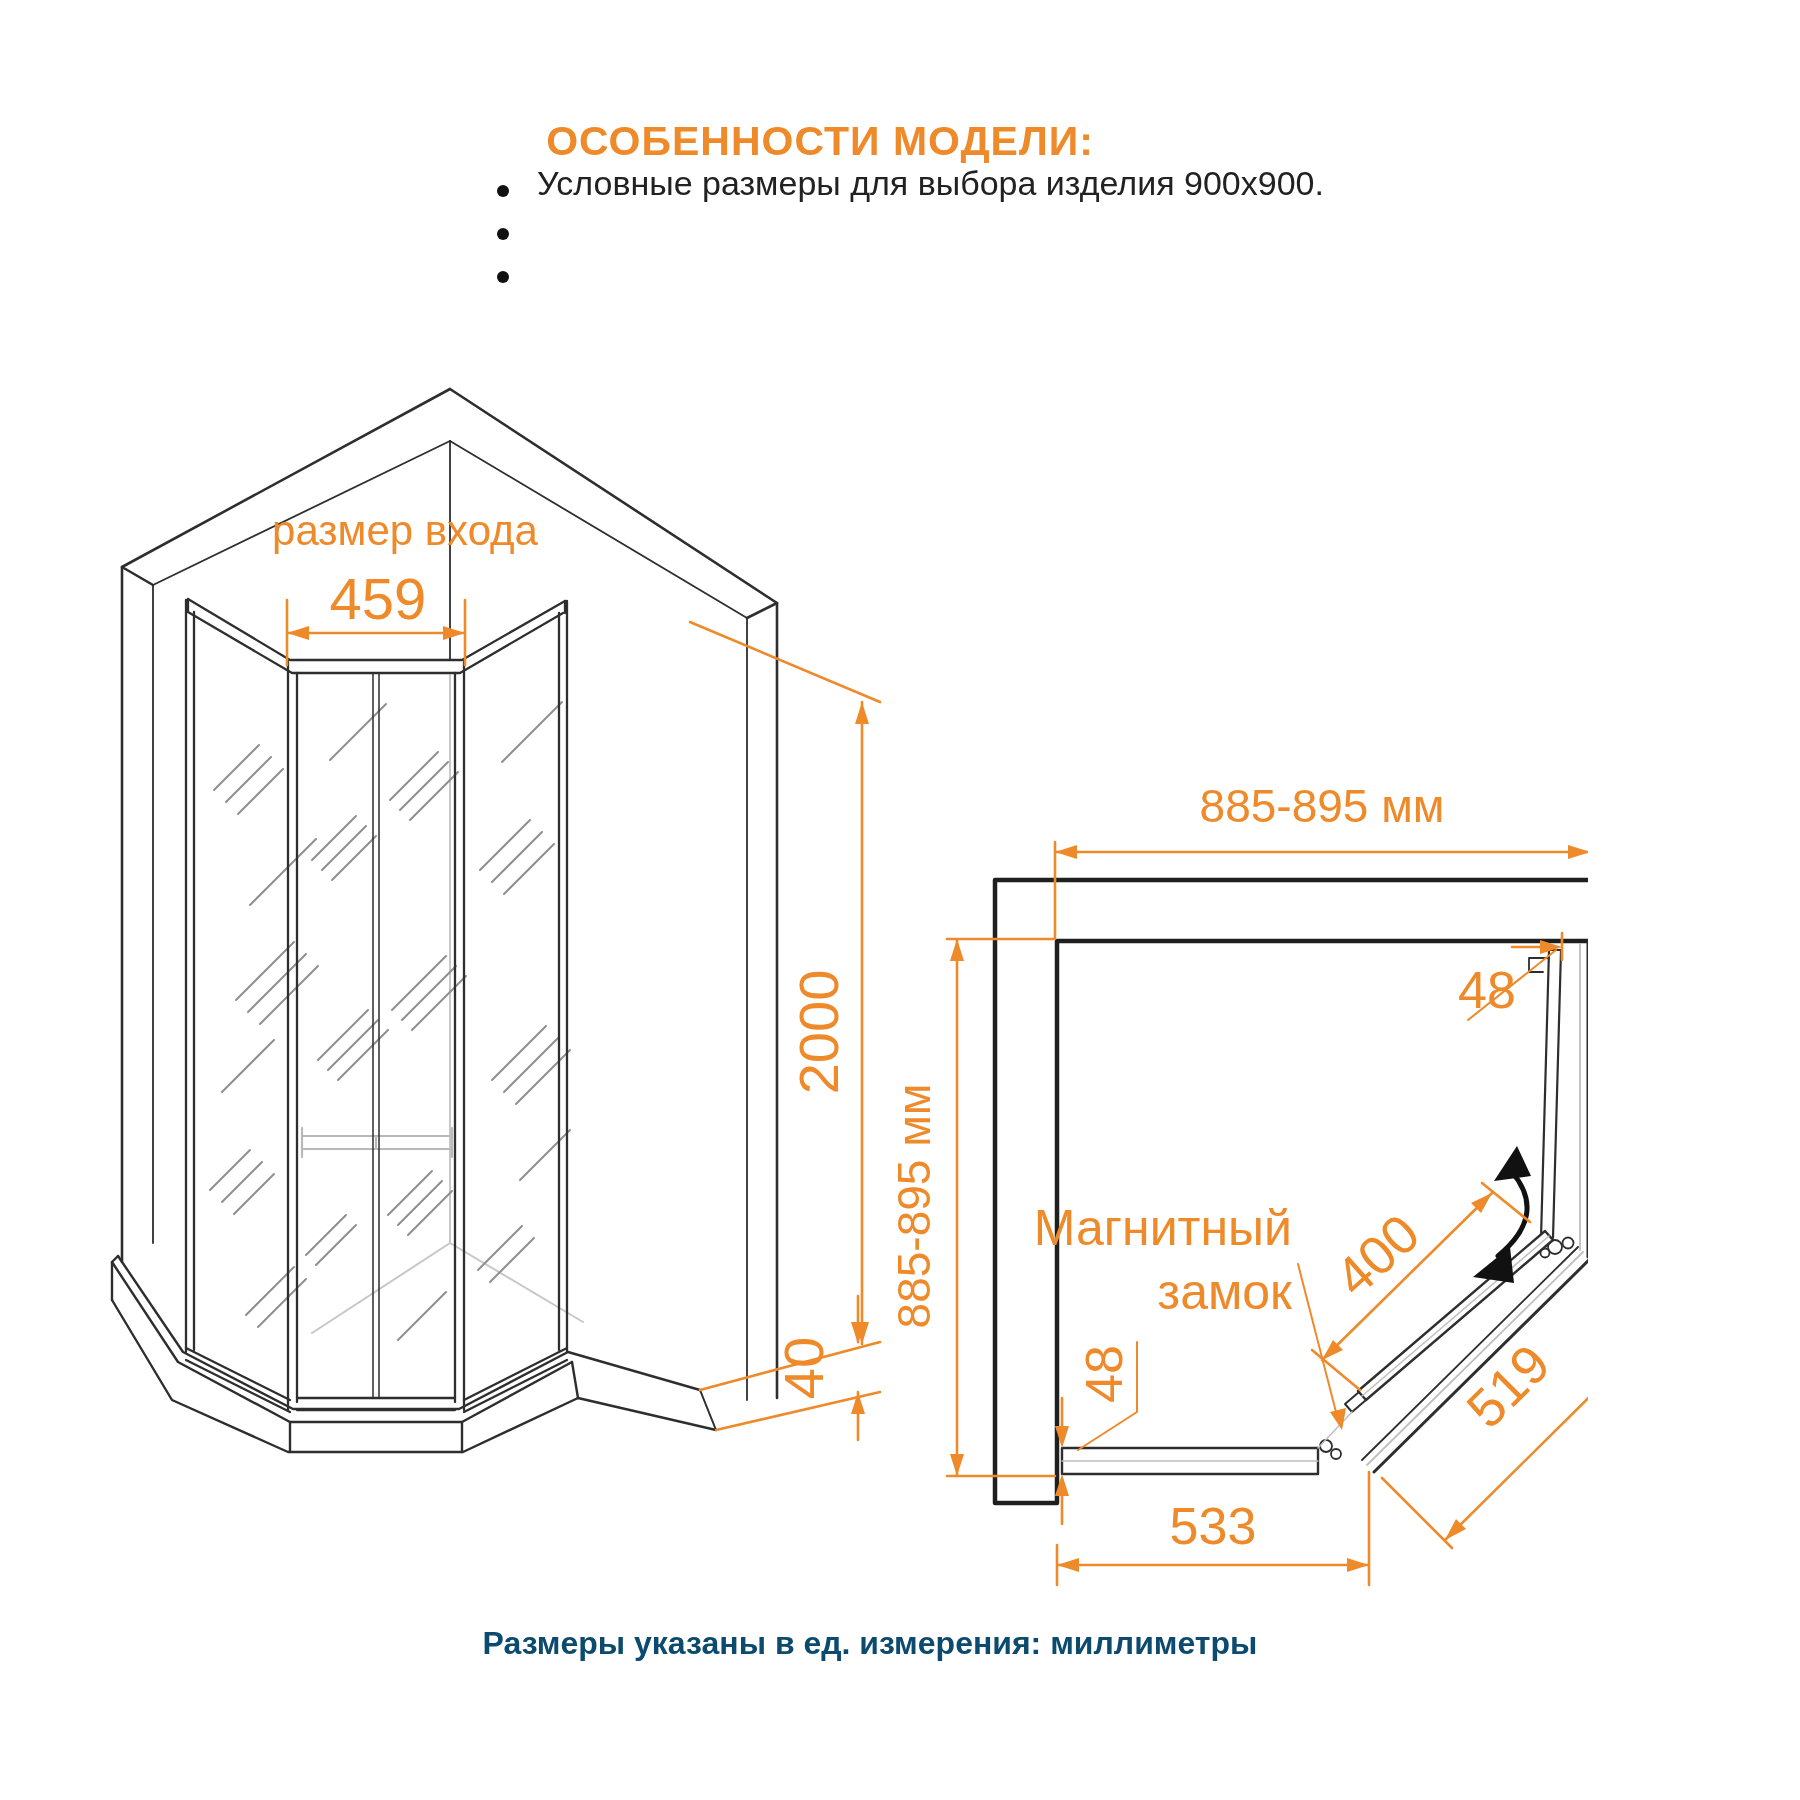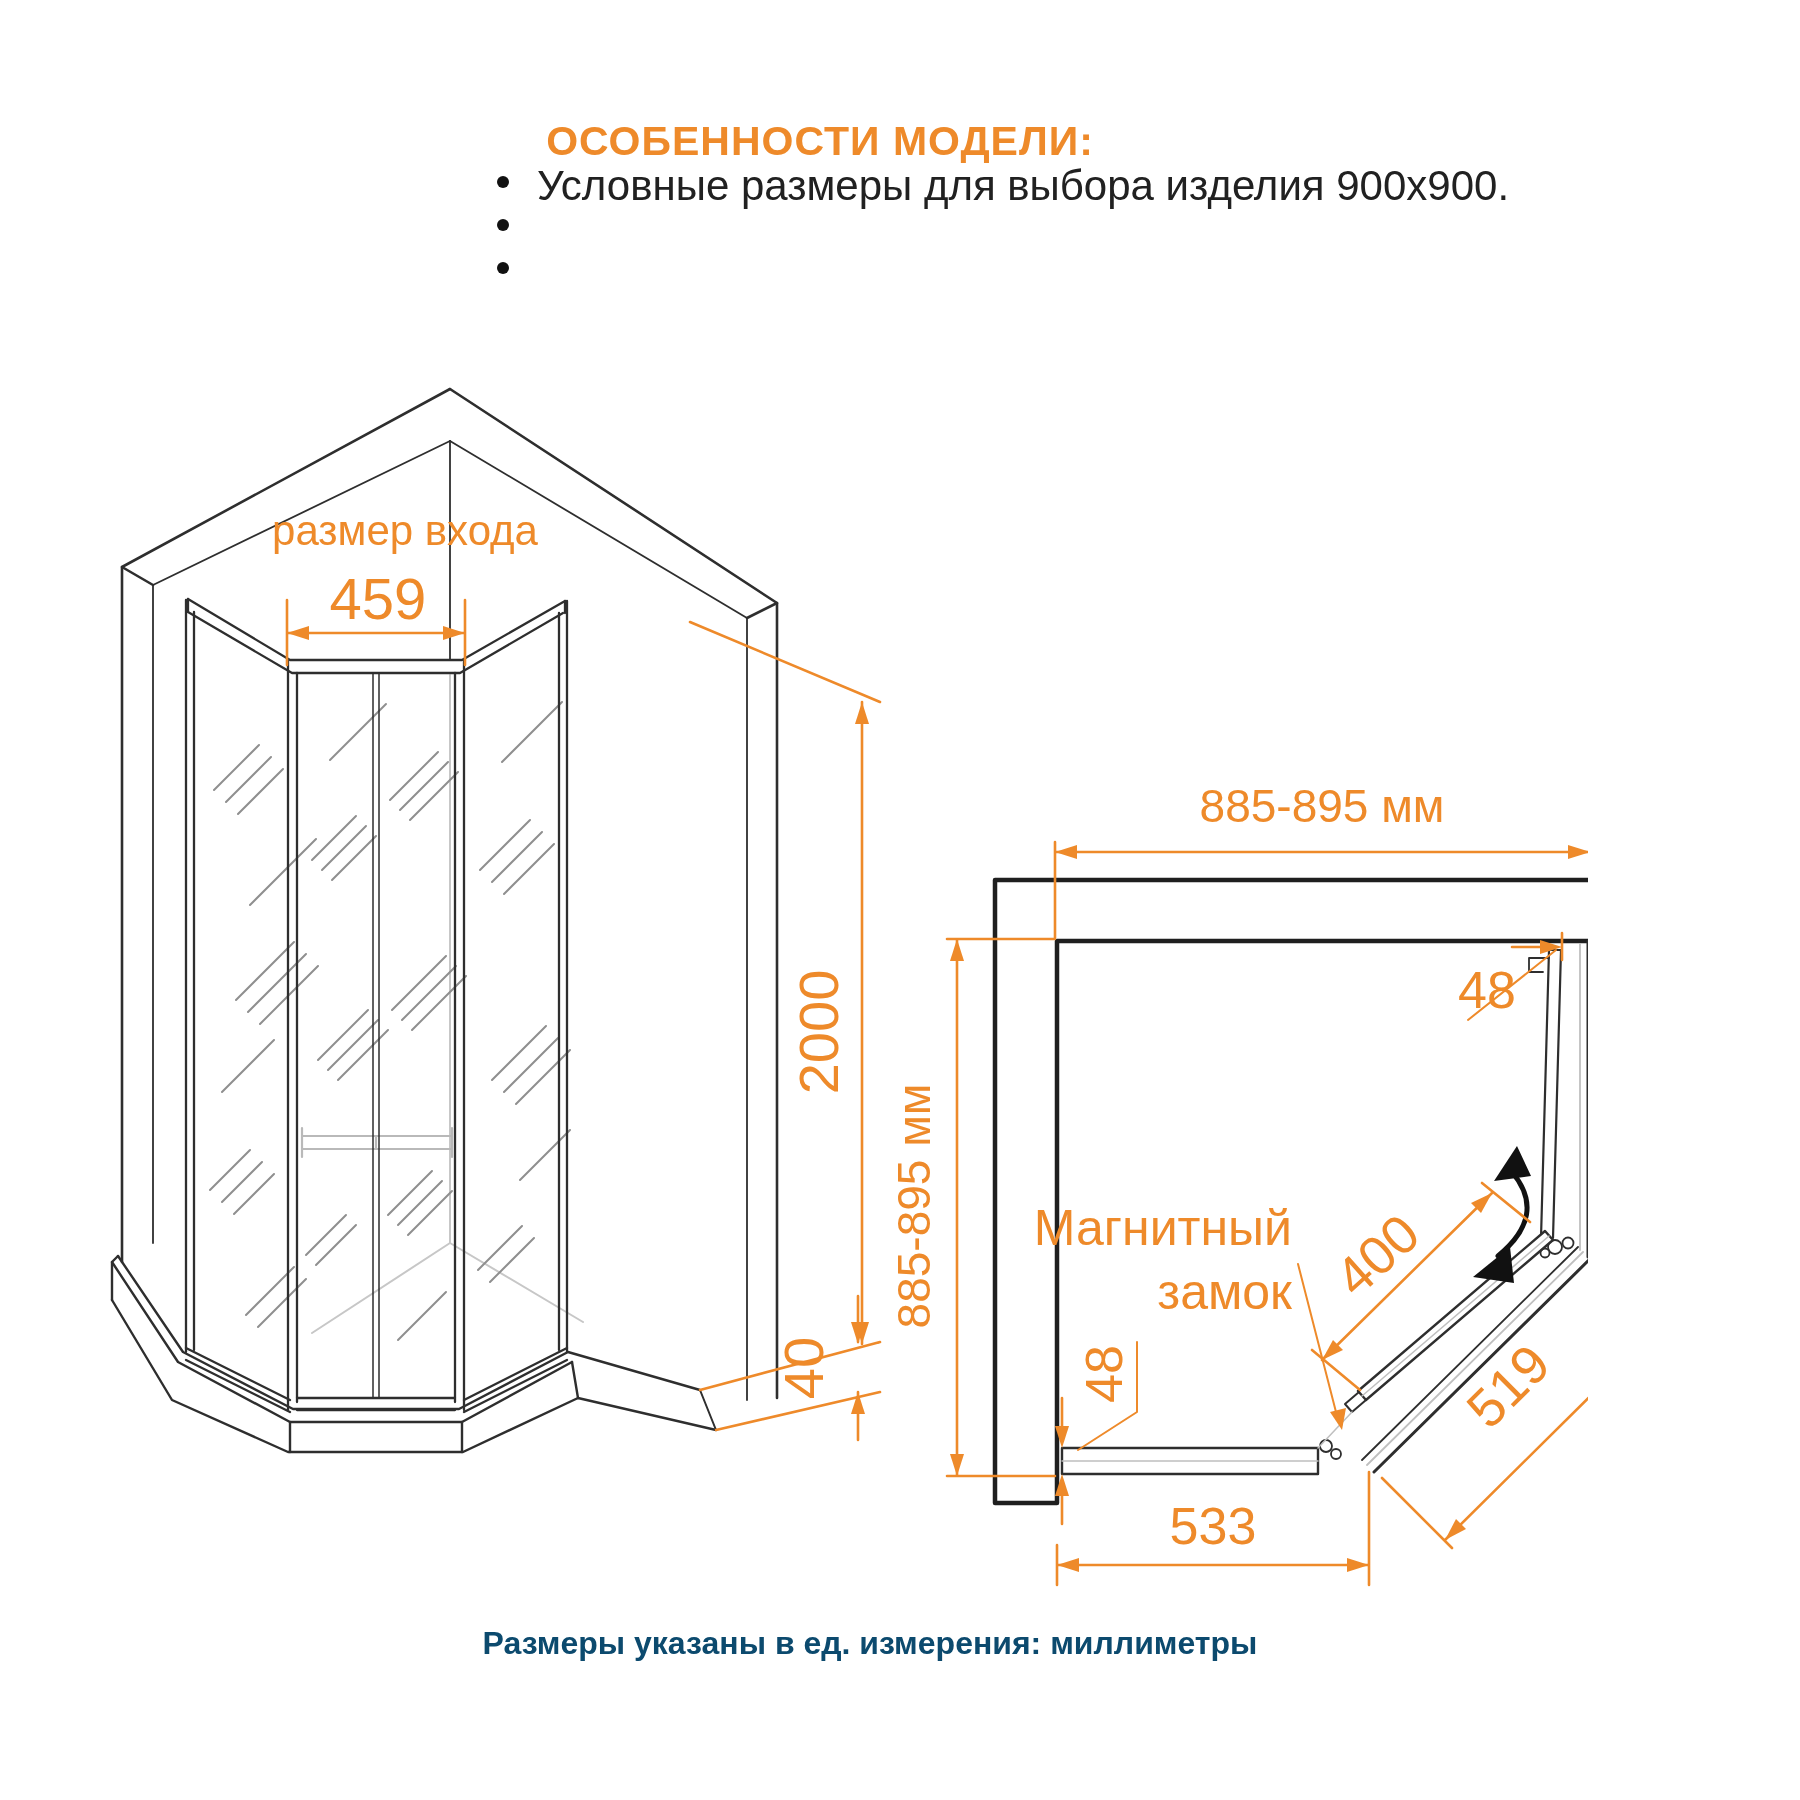--- a/index.html
+++ b/index.html
@@ -2,21 +2,21 @@
 <html><head>
 <meta charset="utf-8">
 <style>
   html,body{margin:0;padding:0;background:#ffffff;}
   #stage{position:relative;width:1588px;height:1800px;background:#fff;overflow:hidden;
          font-family:"Liberation Sans","DejaVu Sans",sans-serif;}
   
   .title{position:absolute;left:0;top:118px;width:1640px;text-align:center;
          font-size:41px;font-weight:bold;letter-spacing:1px;color:#EE8A2A;}
   .bullets{position:absolute;left:497px;top:162px;}
-  .bullet-row{display:flex;align-items:flex-start;height:43px;color:#212121;font-size:42px;}
+  .bullet-row{display:flex;align-items:center;height:43px;color:#212121;font-size:34px;}
   .bullet-dot{width:12px;height:12px;border-radius:50%;background:#111;margin:14px 28px 0 0;flex:none;}
   
   .footer{position:absolute;left:0;top:1625px;width:1740px;text-align:center;
           font-size:32px;color:#0c4a6e;font-weight:bold;}
   
   svg{position:absolute;}
   .dim{position:absolute;color:#EE8A2A;white-space:pre-line;transform:translate(-50%,-50%);}
   .rot90{transform:translate(-50%,-50%) rotate(-90deg);}
   .rot42{transform:translate(-50%,-50%) rotate(-42deg);}
   .rot45{transform:translate(-50%,-50%) rotate(-45deg);}

